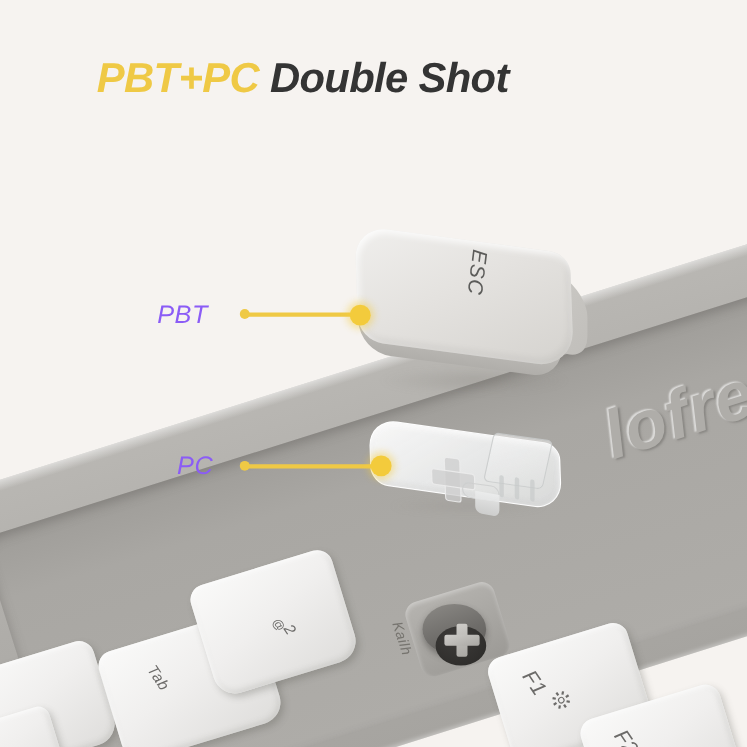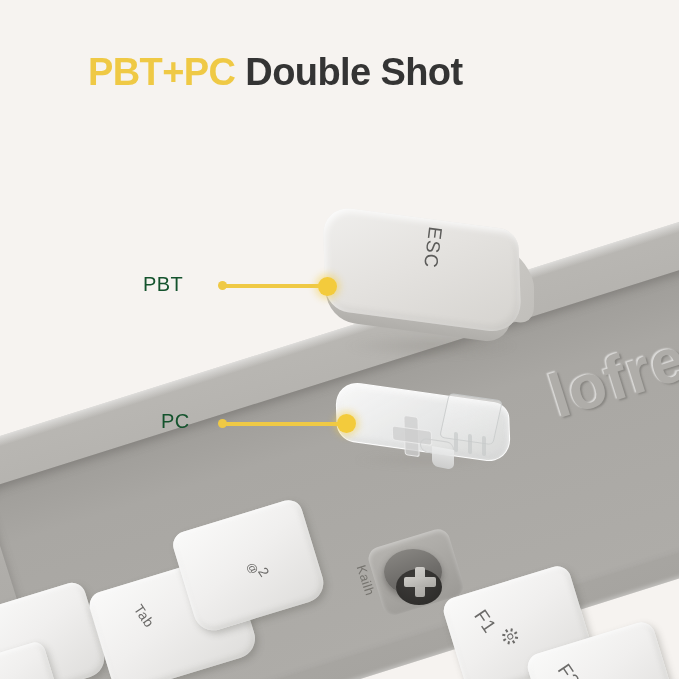--- a/index.html
+++ b/index.html
@@ -8,20 +8,21 @@
     padding: 0;
     background: #F6F3F0;
   }
   #stage {
     position: relative;
     width: 679px;
     height: 679px;
     overflow: hidden;
     background: #F6F3F0;
     font-family: "Liberation Sans", sans-serif;
+    font-style: italic;
     -webkit-font-smoothing: antialiased;
   }
 
   
   .headline {
     position: absolute;
     left: 88px;
     top: 48px;
     width: 560px;
     font-size: 38px;
@@ -29,23 +30,23 @@
     font-weight: 700;
     letter-spacing: -0.6px;
     color: #343434;
     white-space: nowrap;
   }
   .headline .accent { color: #EFC945; }
 
   
   .callout-label {
     position: absolute;
-    font-size: 20px;
+    font-size: 23px;
     font-weight: 400;
-    color: #14532d;
+    color: #8b5cf6;
     letter-spacing: 0.4px;
   }
   .leader {
     position: absolute;
     height: 4px;
     background: #EFC945;
     border-radius: 2px;
   }
   .leader-dot-small {
     position: absolute;

